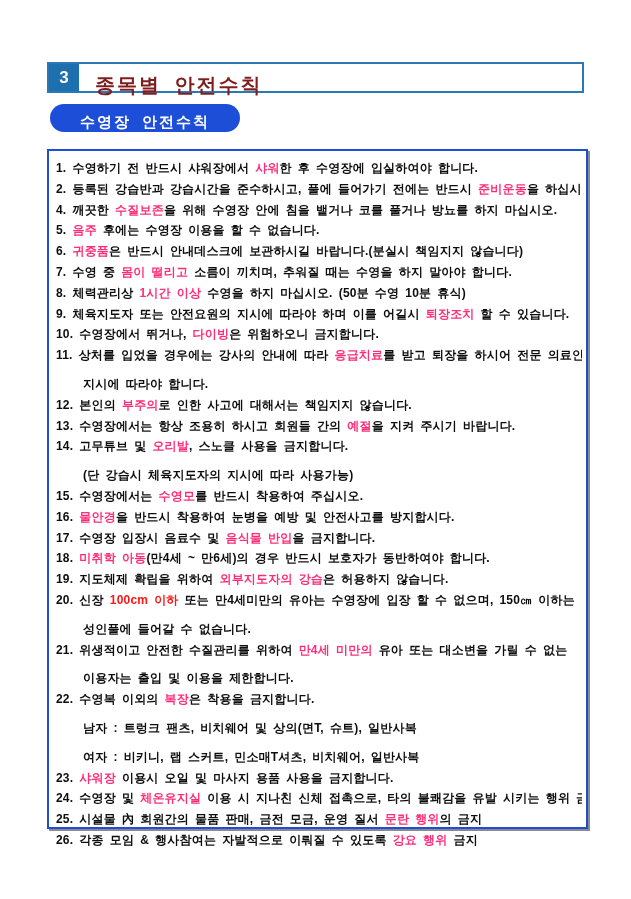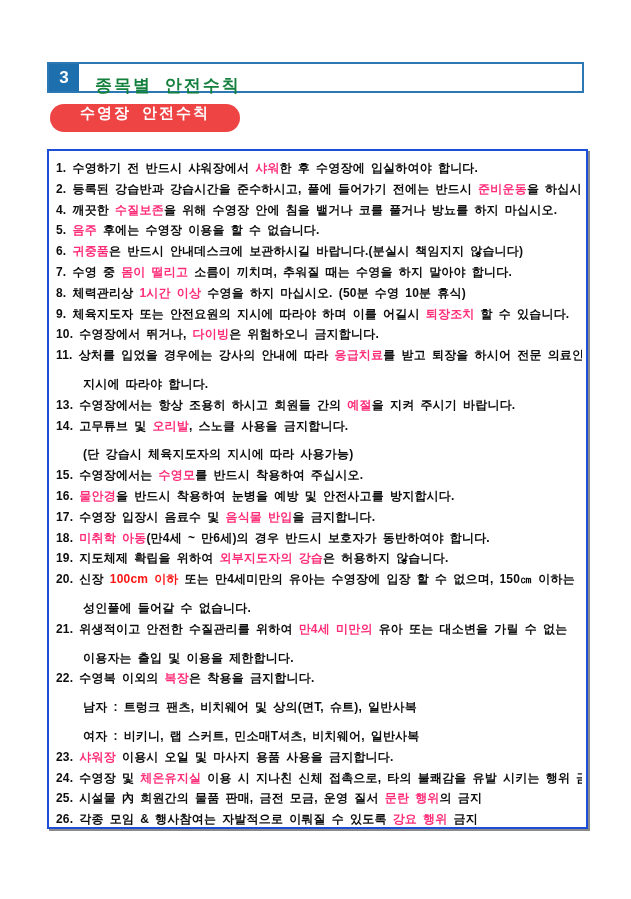--- a/index.html
+++ b/index.html
@@ -13,29 +13,29 @@
     border:2px solid #2b78b5;background:#ffffff;
     display:flex;align-items:stretch;box-sizing:border-box;
   }
   .num-box{
     width:30px;background:#1e6fad;color:#ffffff;
     display:flex;align-items:center;justify-content:center;
     font-size:17px;font-weight:bold;
   }
   .header-title{
     display:flex;align-items:center;margin-left:16px;
-    font-size:17px;font-weight:bold;letter-spacing:2px;color:#15803d;
+    font-size:20px;font-weight:bold;letter-spacing:2px;color:#7f1d1d;
     word-spacing:6px;
     margin-top:16px;
   }
   
   .pill{
     position:absolute;left:50px;top:104px;width:190px;height:28px;
-    background:#ef4444;border-radius:14px;
-    display:flex;align-items:flex-start;justify-content:center;
+    background:#1d4ed8;border-radius:14px;
+    display:flex;align-items:flex-end;justify-content:center;
     color:#ffffff;font-size:15px;font-weight:bold;letter-spacing:2px;word-spacing:5px;
   }
   
   .rules-box{
     position:absolute;left:47px;top:149px;width:541px;height:680px;
     border:2px solid #1d4ed8;box-shadow:2px 2px 0 #8a8a8a;
     box-sizing:border-box;padding:7px 4px 4px 7px;background:#ffffff;
   }
   .rule-line{
     font-size:12px;font-weight:bold;line-height:20.8px;
@@ -68,20 +68,21 @@
         <div class="rule-line"><span>2. </span><span>등록된 강습반과 강습시간을 준수하시고, 풀에 들어가기 전에는 반드시 </span><span class="hl-pink">준비운동</span><span>을 하십시오.</span></div>
         <div class="rule-line"><span>4. </span><span>깨끗한 </span><span class="hl-pink">수질보존</span><span>을 위해 수영장 안에 침을 뱉거나 코를 풀거나 방뇨를 하지 마십시오.</span></div>
         <div class="rule-line"><span>5. </span><span class="hl-pink">음주</span><span> 후에는 수영장 이용을 할 수 없습니다.</span></div>
         <div class="rule-line"><span>6. </span><span class="hl-pink">귀중품</span><span>은 반드시 안내데스크에 보관하시길 바랍니다.(분실시 책임지지 않습니다)</span></div>
         <div class="rule-line"><span>7. </span><span>수영 중 </span><span class="hl-pink">몸이 떨리고</span><span> 소름이 끼치며, 추워질 때는 수영을 하지 말아야 합니다.</span></div>
         <div class="rule-line"><span>8. </span><span>체력관리상 </span><span class="hl-pink">1시간 이상</span><span> 수영을 하지 마십시오. (50분 수영 10분 휴식)</span></div>
         <div class="rule-line"><span>9. </span><span>체육지도자 또는 안전요원의 지시에 따라야 하며 이를 어길시 </span><span class="hl-pink">퇴장조치</span><span> 할 수 있습니다.</span></div>
         <div class="rule-line"><span>10. </span><span>수영장에서 뛰거나, </span><span class="hl-pink">다이빙</span><span>은 위험하오니 금지합니다.</span></div>
         <div class="rule-line"><span>11. </span><span>상처를 입었을 경우에는 강사의 안내에 따라 </span><span class="hl-pink">응급치료</span><span>를 받고 퇴장을 하시어 전문 의료인의</span></div>
         <div class="rule-line cont"><span>지시에 따라야 합니다.</span></div>
+        <div class="rule-line"><span>12. </span><span>본인의 </span><span class="hl-pink">부주의</span><span>로 인한 사고에 대해서는 책임지지 않습니다.</span></div>
         <div class="rule-line"><span>13. </span><span>수영장에서는 항상 조용히 하시고 회원들 간의 </span><span class="hl-pink">예절</span><span>을 지켜 주시기 바랍니다.</span></div>
         <div class="rule-line"><span>14. </span><span>고무튜브 및 </span><span class="hl-pink">오리발</span><span>, 스노클 사용을 금지합니다.</span></div>
         <div class="rule-line cont"><span>(단 강습시 체육지도자의 지시에 따라 사용가능)</span></div>
         <div class="rule-line"><span>15. </span><span>수영장에서는 </span><span class="hl-pink">수영모</span><span>를 반드시 착용하여 주십시오.</span></div>
         <div class="rule-line"><span>16. </span><span class="hl-pink">물안경</span><span>을 반드시 착용하여 눈병을 예방 및 안전사고를 방지합시다.</span></div>
         <div class="rule-line"><span>17. </span><span>수영장 입장시 음료수 및 </span><span class="hl-pink">음식물 반입</span><span>을 금지합니다.</span></div>
         <div class="rule-line"><span>18. </span><span class="hl-pink">미취학 아동</span><span>(만4세 ~ 만6세)의 경우 반드시 보호자가 동반하여야 합니다.</span></div>
         <div class="rule-line"><span>19. </span><span>지도체제 확립을 위하여 </span><span class="hl-pink">외부지도자의 강습</span><span>은 허용하지 않습니다.</span></div>
         <div class="rule-line"><span>20. </span><span>신장 </span><span class="hl-red">100cm 이하</span><span> 또는 만4세미만의 유아는 수영장에 입장 할 수 없으며, 150㎝ 이하는</span></div>
         <div class="rule-line cont"><span>성인풀에 들어갈 수 없습니다.</span></div>

